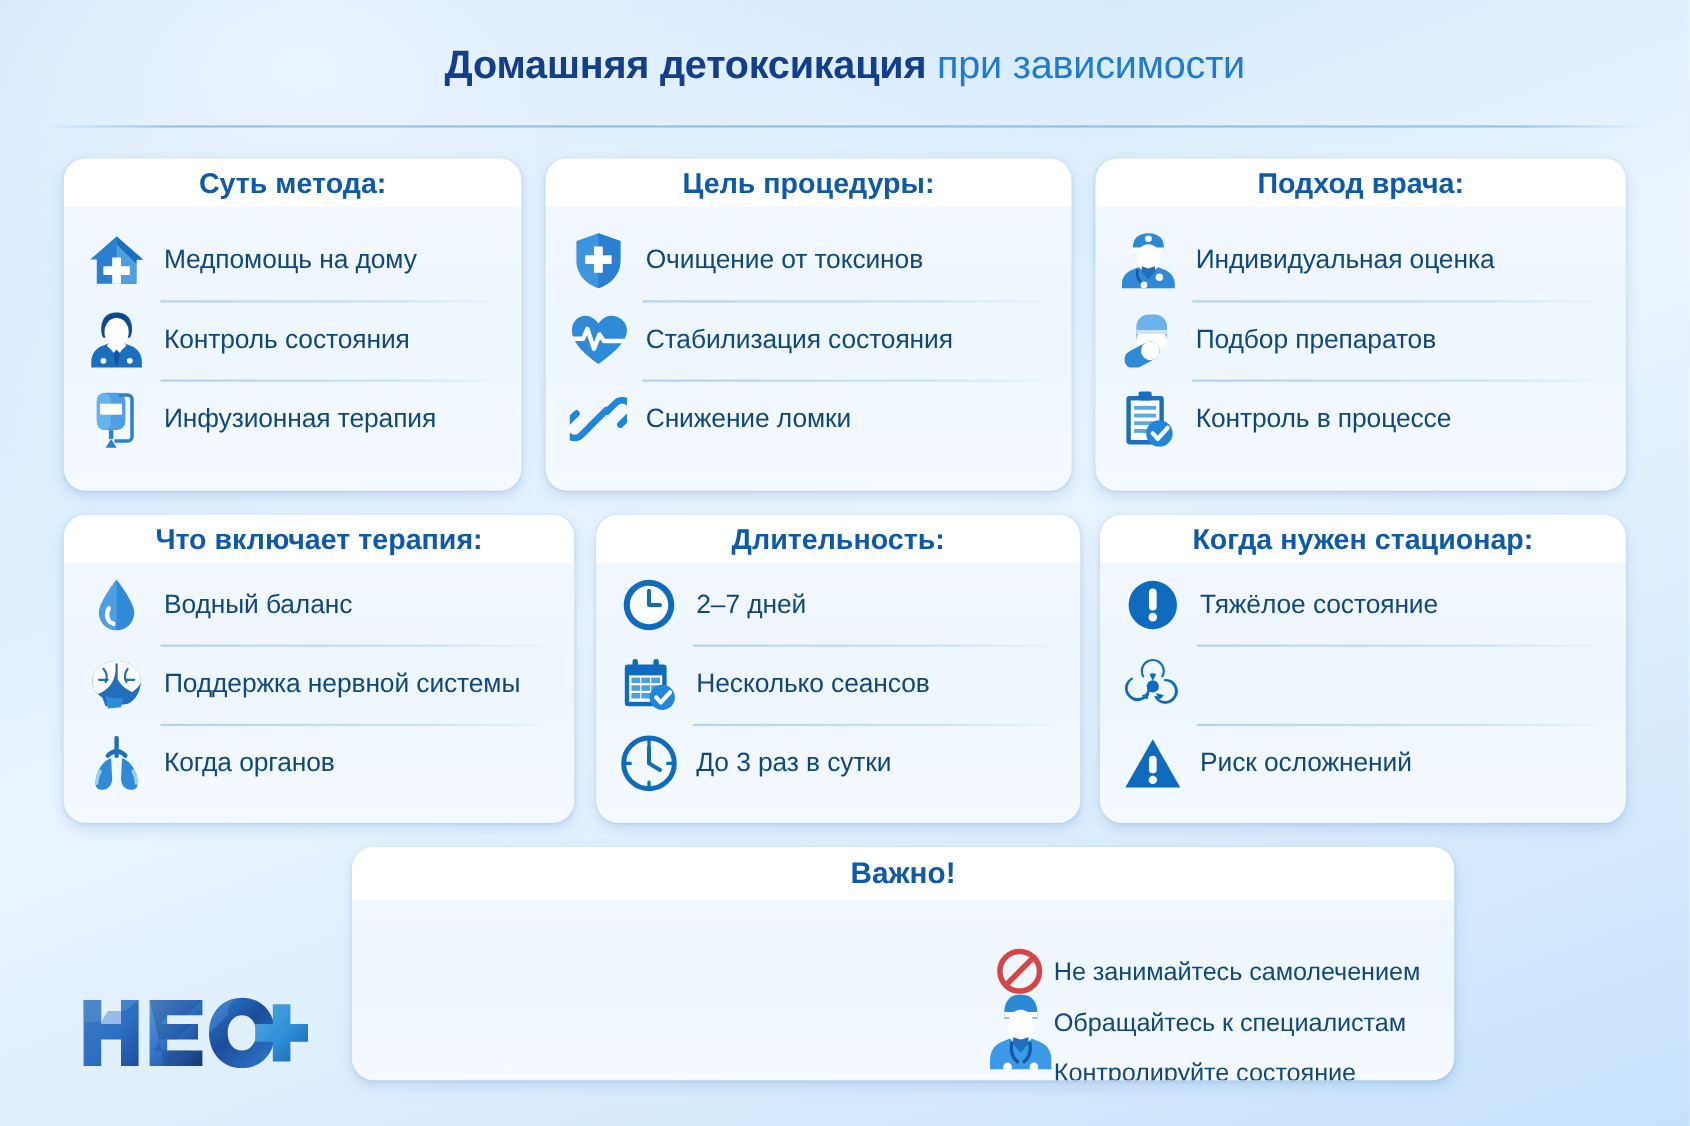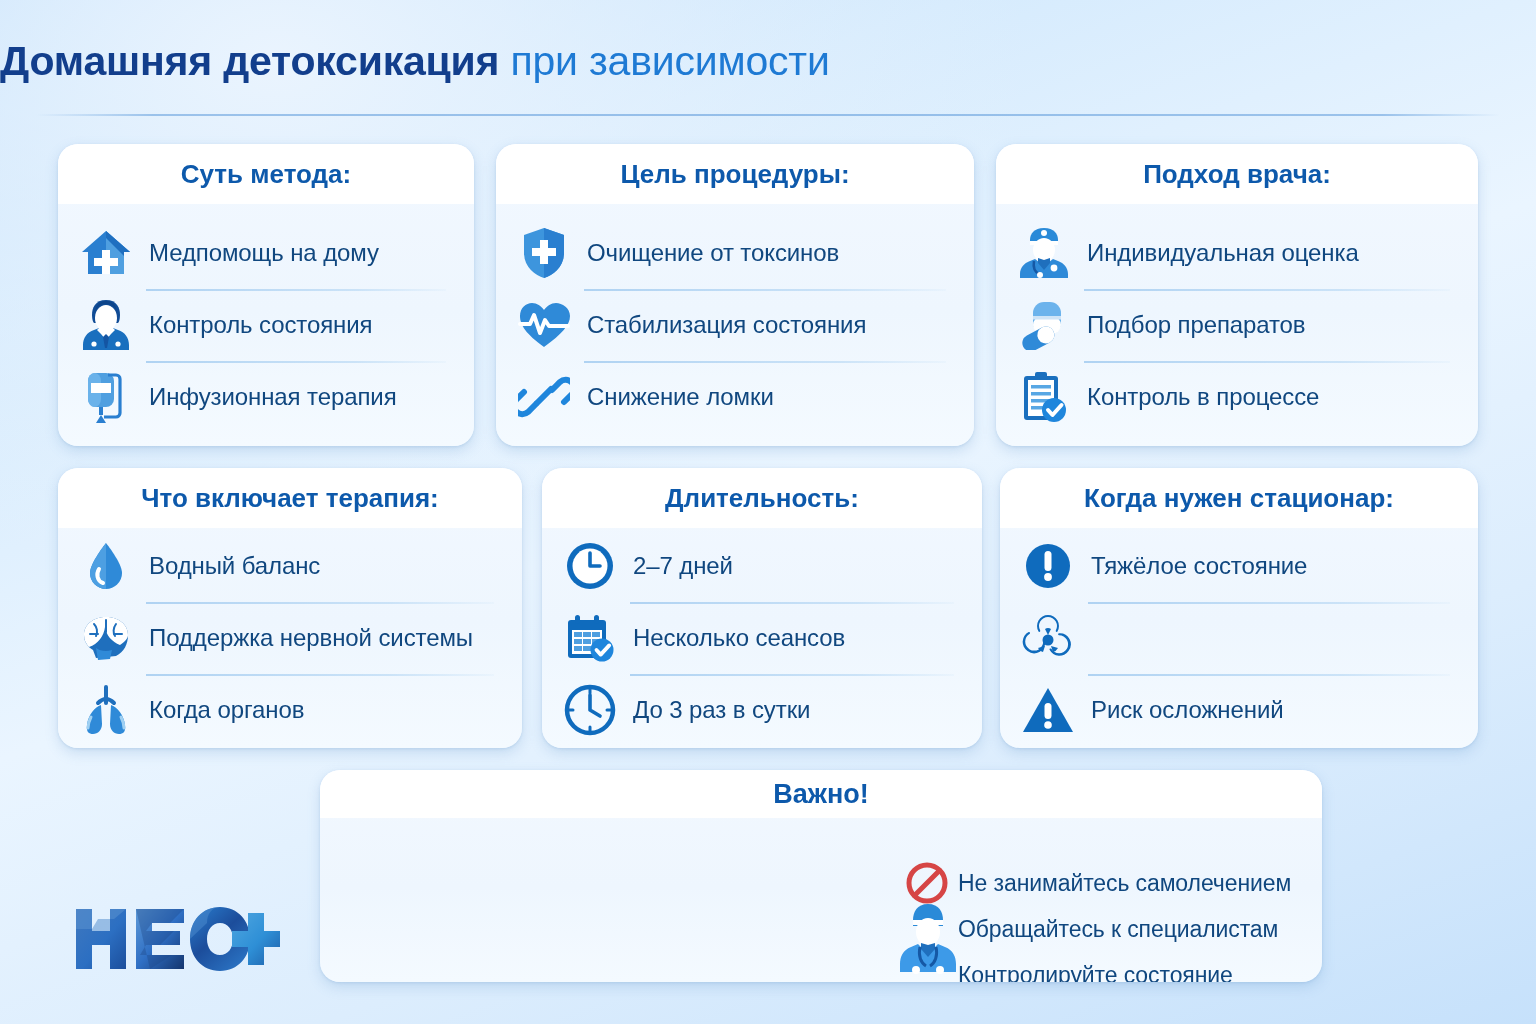--- a/index.html
+++ b/index.html
@@ -24,22 +24,23 @@
     width: 1536px;
     height: 1024px;
   }
 
   
   .title {
     position: absolute;
     top: 38px;
     left: 0;
     width: 100%;
+    text-align: center;
     white-space: nowrap;
-    font-size: 41px;
+    font-size: 36px;
     letter-spacing: -0.2px;
   }
   .title .t-strong {
     font-weight: bold;
     color: #123e8c;
   }
   .title .t-light {
     font-weight: normal;
     color: #1e7ad4;
   }
@@ -60,21 +61,21 @@
 
   
   .card {
     position: absolute;
     border-radius: 20px;
     overflow: hidden;
     background: linear-gradient(to bottom, #f2f8ff 0%, #eef6fe 55%, #f4faff 100%);
     box-shadow: 0 5px 13px rgba(86,140,196,0.22), 0 1px 3px rgba(86,140,196,0.18);
   }
   .card-head {
-    height: 60px;
+    height: 44px;
     background: #ffffff;
     display: flex;
     align-items: center;
     justify-content: center;
   }
   .card-title {
     font-size: 26px;
     font-weight: bold;
     color: #0d59ab;
     white-space: nowrap;

